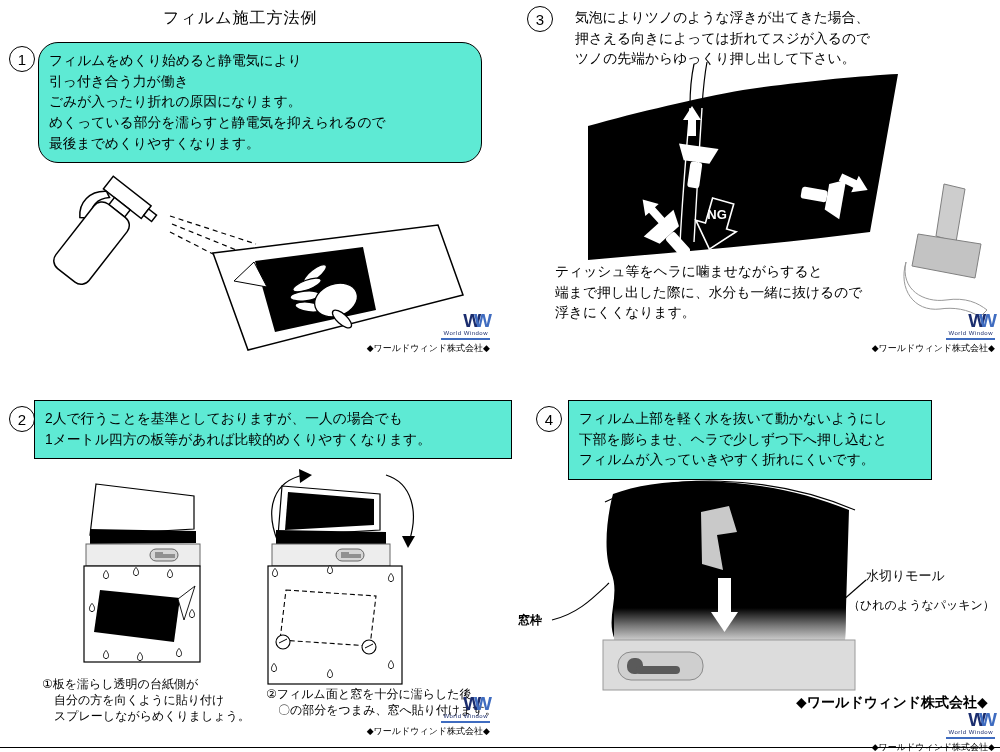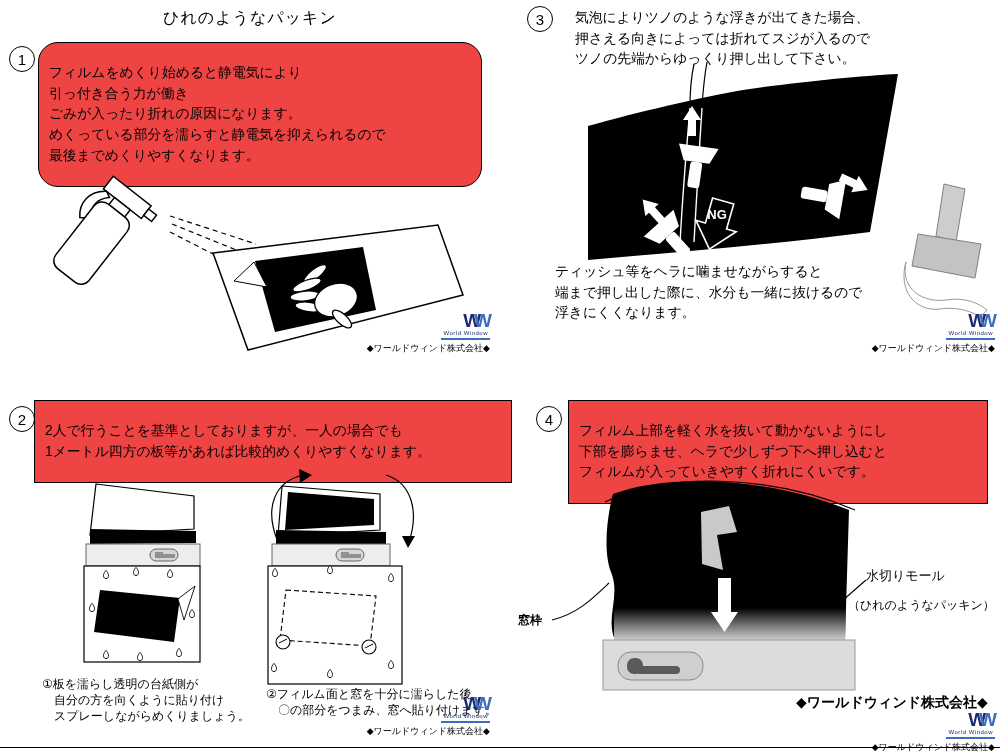--- a/index.html
+++ b/index.html
@@ -3,22 +3,22 @@
 <meta charset="utf-8">
 <style>
   * { margin:0; padding:0; box-sizing:border-box; }
   html,body { background:#fff; }
   body { font-family:"Liberation Sans","DejaVu Sans",sans-serif; color:#000; }
   .page { position:relative; width:1000px; height:752px; background:#fff; overflow:hidden; }
   .abs { position:absolute; }
   .title { font-size:16px; letter-spacing:1px; white-space:nowrap; }
   .num-circle { width:26px; height:26px; border:1.6px solid #000; border-radius:50%;
                 display:flex; align-items:center; justify-content:center; font-size:15px; }
-  .text-box { border:1.6px solid #000; background:#ef4444; font-size:13.8px; line-height:1.5;
-              padding:20px 10px; white-space:nowrap; }
+  .text-box { border:1.6px solid #000; background:#5eead4; font-size:13.8px; line-height:1.5;
+              padding:8px 10px; white-space:nowrap; }
   .round-lg { border-radius:20px; }
   .round-sm { border-radius:0; }
   .plain-text { font-size:13.8px; line-height:1.5; white-space:nowrap; }
   .caption { font-size:12px; line-height:1.35; white-space:nowrap; }
   .ww-block { display:flex; flex-direction:column; align-items:flex-end; }
   .ww-letters { font-weight:bold; font-size:19px; line-height:0.85; letter-spacing:-7px; padding-right:5px; }
   .ww-letters .w1 { color:var(--logo-dark,#1b2d6e); }
   .ww-letters .w2 { color:var(--logo-light,#3f6cc0); }
   .ww-sub { font-size:6px; color:var(--logo-dark,#1b2d6e); border-bottom:2px solid var(--logo-light,#3f6cc0);
             padding:1px 2px 2px; letter-spacing:0.5px; }
@@ -35,21 +35,21 @@
   .crease-w { fill:none; stroke:#fff; stroke-width:1.4; }
   .hand { fill:#fff; stroke:#000; stroke-width:1.3; }
   .ng-text { fill:#fff; font-weight:bold; font-size:13px; text-anchor:middle; }
   .bottom-rule { left:0; width:1000px; top:747px; border-top:1.6px solid #000; }
 </style>
 </head>
 <body>
 
 <div class="page">
 
-  <div class="abs title" style="left:163px;top:8px">ひれのようなパッキン</div>
+  <div class="abs title" style="left:163px;top:8px">フィルム施工方法例</div>
 
   <div class="abs num-circle" style="left:9px;top:46px">
     <span>1</span>
   </div>
   <div class="abs text-box round-lg" style="left:38px;top:42px;width:444px">
     <div>フィルムをめくり始めると静電気により</div>
     <div>引っ付き合う力が働き</div>
     <div>ごみが入ったり折れの原因になります。</div>
     <div>めくっている部分を濡らすと静電気を抑えられるので</div>
     <div>最後までめくりやすくなります。</div>
@@ -214,21 +214,21 @@
 
   <div class="abs ww-block" style="left:372px;top:696px;width:118px">
     <div class="ww-letters"><span class="w1">W</span><span class="w2">W</span></div>
     <div class="ww-sub">World Window</div>
     <div class="ww-company">◆ワールドウィンド株式会社◆</div>
   </div>
 
   <div class="abs num-circle" style="left:536px;top:406px">
     <span>4</span>
   </div>
-  <div class="abs text-box round-sm" style="left:568px;top:400px;width:420px">
+  <div class="abs text-box round-sm" style="left:568px;top:400px;width:364px">
     <div>フィルム上部を軽く水を抜いて動かないようにし</div>
     <div>下部を膨らませ、ヘラで少しずつ下へ押し込むと</div>
     <div>フィルムが入っていきやすく折れにくいです。</div>
   </div>
 
   <svg class="abs" style="left:515px;top:460px" width="480" height="242" viewBox="0 0 480 242">
     <defs>
       <linearGradient id="sill" x1="0" y1="0" x2="0" y2="1">
         <stop offset="0" stop-color="#000"></stop>
         <stop offset="0.55" stop-color="#777"></stop>

